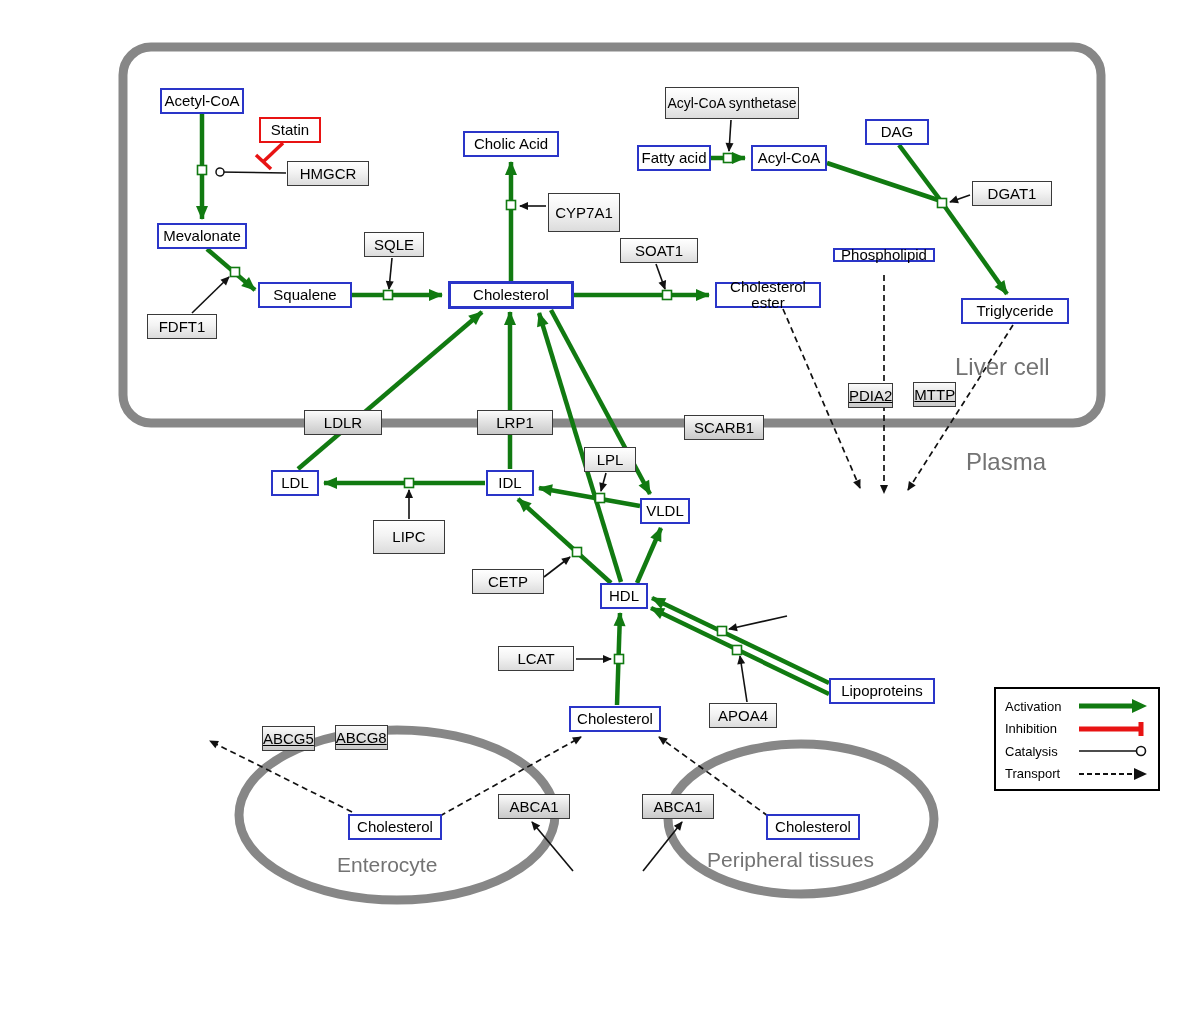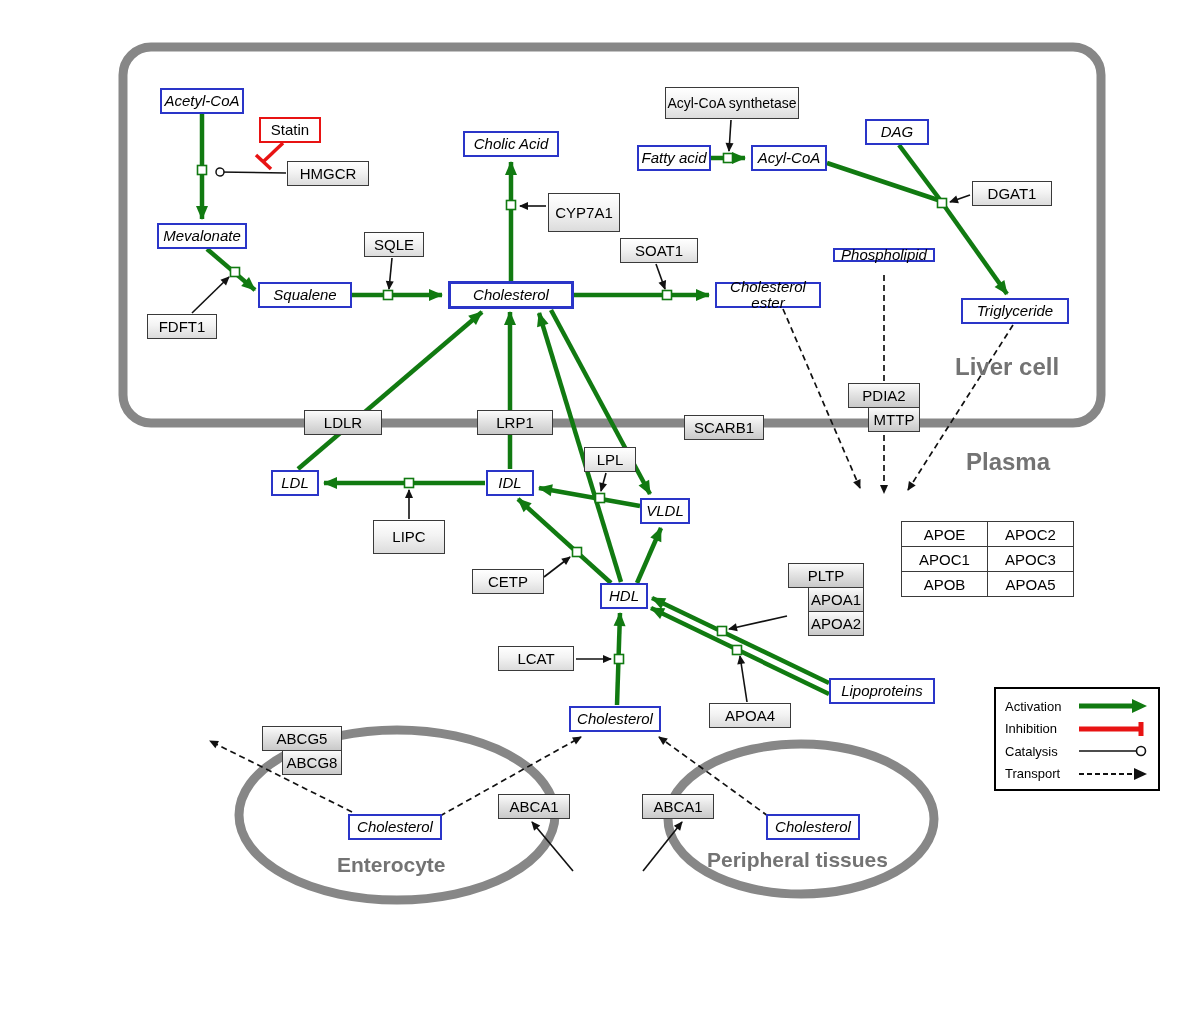--- a/index.html
+++ b/index.html
@@ -2,36 +2,36 @@
 <html><head>
 <meta charset="utf-8">
 <style>
   * { box-sizing: border-box; margin: 0; padding: 0; }
   html, body { background: #ffffff; font-family: "Liberation Sans", sans-serif; }
   #canvas { position: relative; width: 1200px; height: 1013px; background: #fff; overflow: hidden; }
   #edges-svg { position: absolute; left: 0; top: 0; z-index: 1; }
 
   .node { position: absolute; z-index: 2; display: flex; align-items: center; justify-content: center;
           text-align: center; font-size: 15px; color: #000; background: #fff; line-height: 1.05; }
-  .metabolite { border: 2px solid #2a35c8; font-style: italic; }
+  .metabolite { border: 2px solid #2a35c8; }
   .metabolite.major { border-width: 3px; }
   .drug { border: 2px solid #e81313; }
   .protein { border: 1px solid #3a3a3a; background: linear-gradient(180deg,#ffffff 0%,#f3f3f3 45%,#dcdcdc 100%); }
   .protein.shaded { background: linear-gradient(180deg,#fbfbfb 0%,#e6e6e6 40%,#c9c9c9 100%); }
 
-  .stack { position: absolute; z-index: 2; display: flex; flex-direction: column; }
+  .stack { position: absolute; z-index: 2; display: flex; flex-direction: row; text-decoration: underline; }
   .stack .cell { display: flex; align-items: center; justify-content: center; font-size: 15px;
                  border: 1px solid #3a3a3a; background: linear-gradient(180deg,#fbfbfb 0%,#e6e6e6 40%,#c9c9c9 100%); }
   .stack .cell + .cell { margin-top: -1px; margin-left: 20px; }
 
   .apo-table { position: absolute; z-index: 2; display: grid; grid-template-columns: 86px 86px; }
   .apo-table .cell { height: 26px; display: flex; align-items: center; justify-content: center;
                      font-size: 15px; border: 1px solid #3a3a3a; background: #fff; margin: -1px 0 0 -1px; }
 
-  .comp-label { position: absolute; z-index: 1; font-weight: bold; color: #737373; white-space: nowrap; }
+  .comp-label { position: absolute; z-index: 1; font-weight: normal; color: #737373; white-space: nowrap; }
 
   #legend { position: absolute; z-index: 3; left: 994px; top: 687px; width: 166px; height: 104px;
             border: 2px solid #000; background: #fff; padding: 7px 9px 5px 9px;
             display: flex; flex-direction: column; justify-content: space-between; }
   .legend-row { display: flex; align-items: center; justify-content: space-between; height: 20px; }
   .legend-row .lbl { font-size: 13px; color: #000; }
 </style>
 </head>
 <body>
 
@@ -160,49 +160,36 @@
   <div class="node protein" style="left:620px;top:238px;width:78px;height:25px">SOAT1</div>
   <div class="node protein" style="left:665px;top:87px;width:134px;height:32px;font-size:14px">Acyl-CoA synthetase</div>
   <div class="node protein" style="left:972px;top:181px;width:80px;height:25px">DGAT1</div>
   <div class="node protein shaded" style="left:304px;top:410px;width:78px;height:25px">LDLR</div>
   <div class="node protein shaded" style="left:477px;top:410px;width:76px;height:25px">LRP1</div>
   <div class="node protein shaded" style="left:684px;top:415px;width:80px;height:25px">SCARB1</div>
   <div class="node protein" style="left:373px;top:520px;width:72px;height:34px">LIPC</div>
   <div class="node protein" style="left:584px;top:447px;width:52px;height:25px">LPL</div>
   <div class="node protein" style="left:472px;top:569px;width:72px;height:25px">CETP</div>
   <div class="node protein" style="left:498px;top:646px;width:76px;height:25px">LCAT</div>
-  <div class="node protein" style="left:709px;top:703px;width:82px;height:25px">APOA4</div>
+  <div class="node protein" style="left:709px;top:703px;width:68px;height:25px">APOA4</div>
   <div class="node protein shaded" style="left:498px;top:794px;width:72px;height:25px">ABCA1</div>
   <div class="node protein shaded" style="left:642px;top:794px;width:72px;height:25px">ABCA1</div>
 
   <div class="stack" style="left:848px;top:383px;width:72px">
     <div class="cell" style="height:25px">PDIA2</div>
     <div class="cell" style="height:25px">MTTP</div>
   </div>
 
-  <div class="stack" style="left:788px;top:563px;width:76px">
-    <div class="cell" style="height:25px">PLTP</div>
-    <div class="cell" style="height:25px">APOA1</div>
-    <div class="cell" style="height:25px">APOA2</div>
-  </div>
 
   <div class="stack" style="left:262px;top:726px;width:80px">
     <div class="cell" style="height:25px">ABCG5</div>
     <div class="cell" style="height:25px">ABCG8</div>
   </div>
 
 
-  <div class="apo-table" style="left:902px;top:522px">
-    <div class="cell">APOE</div>
-    <div class="cell">APOC2</div>
-    <div class="cell">APOC1</div>
-    <div class="cell">APOC3</div>
-    <div class="cell">APOB</div>
-    <div class="cell">APOA5</div>
-  </div>
 
   <div id="legend">
     <div class="legend-row">
       <span class="lbl">Activation</span>
       <svg width="72" height="16">
         <line x1="2" y1="8" x2="55" y2="8" stroke="#117a11" stroke-width="5"></line>
         <polygon points="55,1 70,8 55,15" fill="#117a11"></polygon>
       </svg>
     </div>
     <div class="legend-row">

